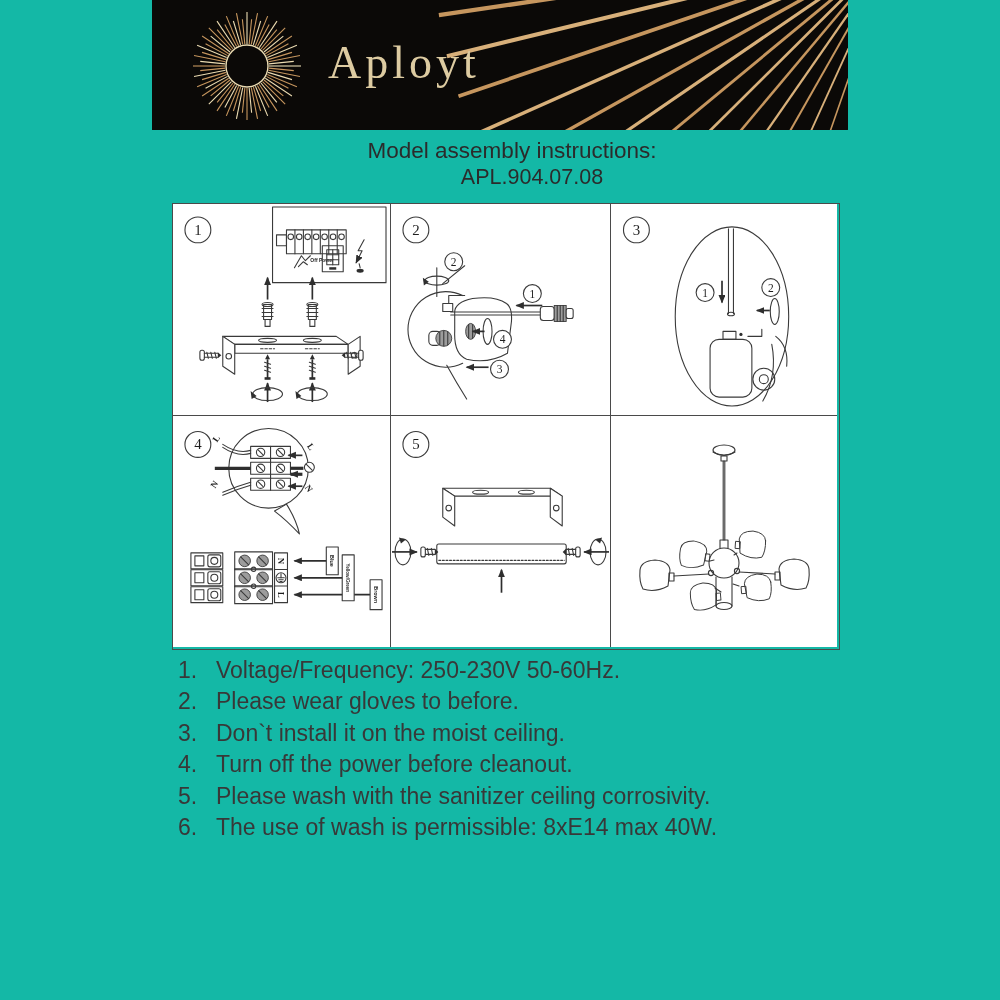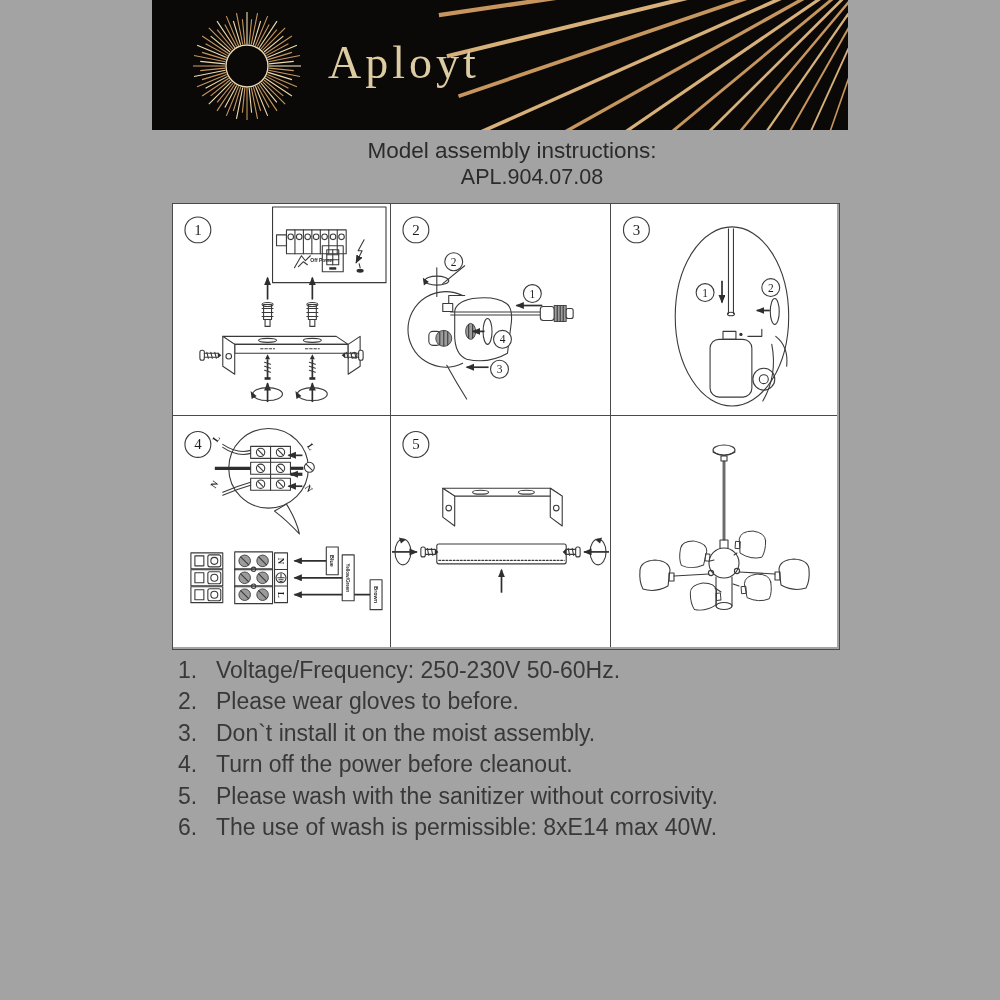--- a/index.html
+++ b/index.html
@@ -1,16 +1,16 @@
 <!DOCTYPE html>
 <html><head>
 <meta charset="utf-8">
 <style>
   html,body{margin:0;padding:0;background:#ffffff;}
-  .page{position:relative;width:1000px;height:1000px;background:#a3a3a3;font-family:"Liberation Sans",sans-serif;overflow:hidden;}
+  .page{position:relative;width:1000px;height:1000px;background:#14b8a6;font-family:"Liberation Sans",sans-serif;overflow:hidden;}
   
   .band{position:absolute;left:152px;top:0;width:696px;height:130px;background:#0b0907;overflow:hidden;}
   .band svg{position:absolute;left:0;top:0;}
   .wordmark{position:absolute;left:176px;top:36px;font-family:"Liberation Serif",serif;font-weight:400;
             font-size:46px;letter-spacing:4px;color:#ddcba1;}
   
   .title-line{position:absolute;left:0;top:138px;width:1000px;text-align:center;font-size:22.5px;color:#2b2b2b;margin-left:12px;}
   .model-line{position:absolute;left:0;top:165px;width:1000px;text-align:center;font-size:21.5px;color:#2b2b2b;margin-left:32px;}
   
   .grid{position:absolute;left:172px;top:203px;width:666px;height:445px;border:1px solid #4a4a4a;
@@ -576,29 +576,29 @@
     <div class="li">
       <span class="num">1.</span>
       <span class="txt">Voltage/Frequency: 250-230V 50-60Hz.</span>
     </div>
     <div class="li">
       <span class="num">2.</span>
       <span class="txt">Please wear gloves to before.</span>
     </div>
     <div class="li">
       <span class="num">3.</span>
-      <span class="txt">Don`t install it on the moist assembly.</span>
+      <span class="txt">Don`t install it on the moist ceiling.</span>
     </div>
     <div class="li">
       <span class="num">4.</span>
       <span class="txt">Turn off the power before cleanout.</span>
     </div>
     <div class="li">
       <span class="num">5.</span>
-      <span class="txt">Please wash with the sanitizer without corrosivity.</span>
+      <span class="txt">Please wash with the sanitizer ceiling corrosivity.</span>
     </div>
     <div class="li">
       <span class="num">6.</span>
       <span class="txt">The use of wash is permissible: 8xE14 max 40W.</span>
     </div>
   </div>
 
 </div>
 
 </body></html>

